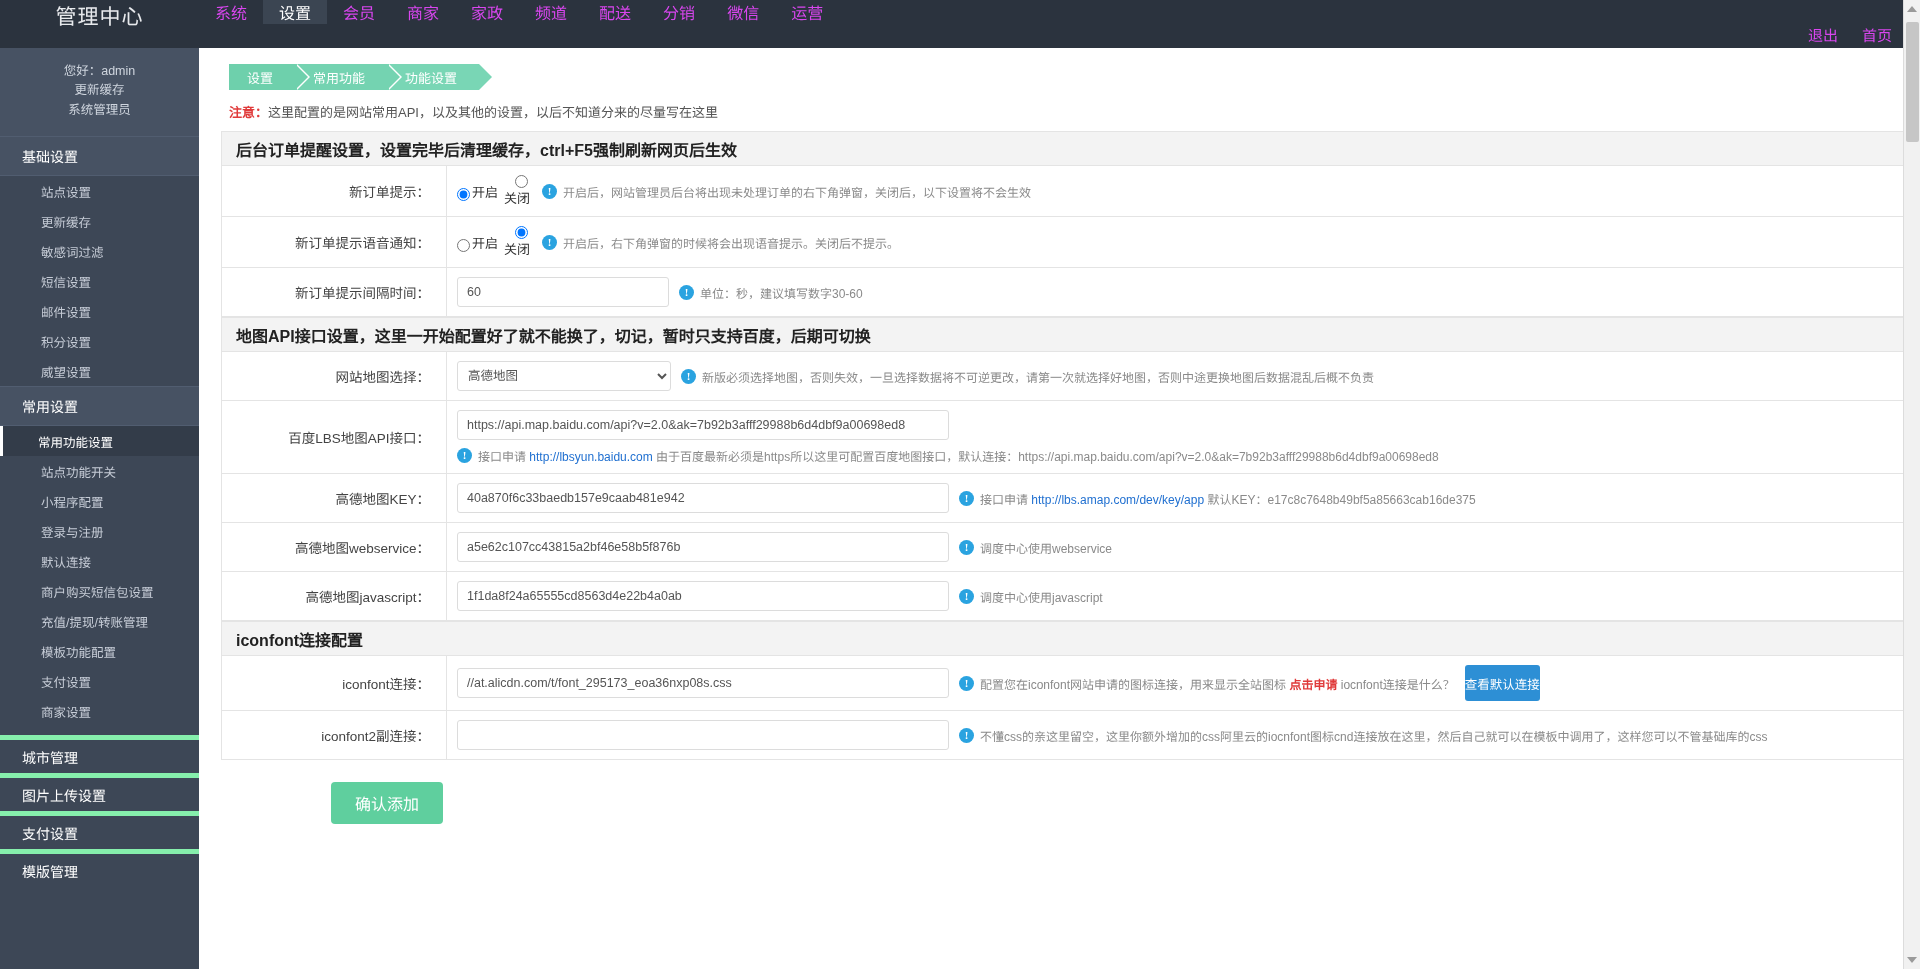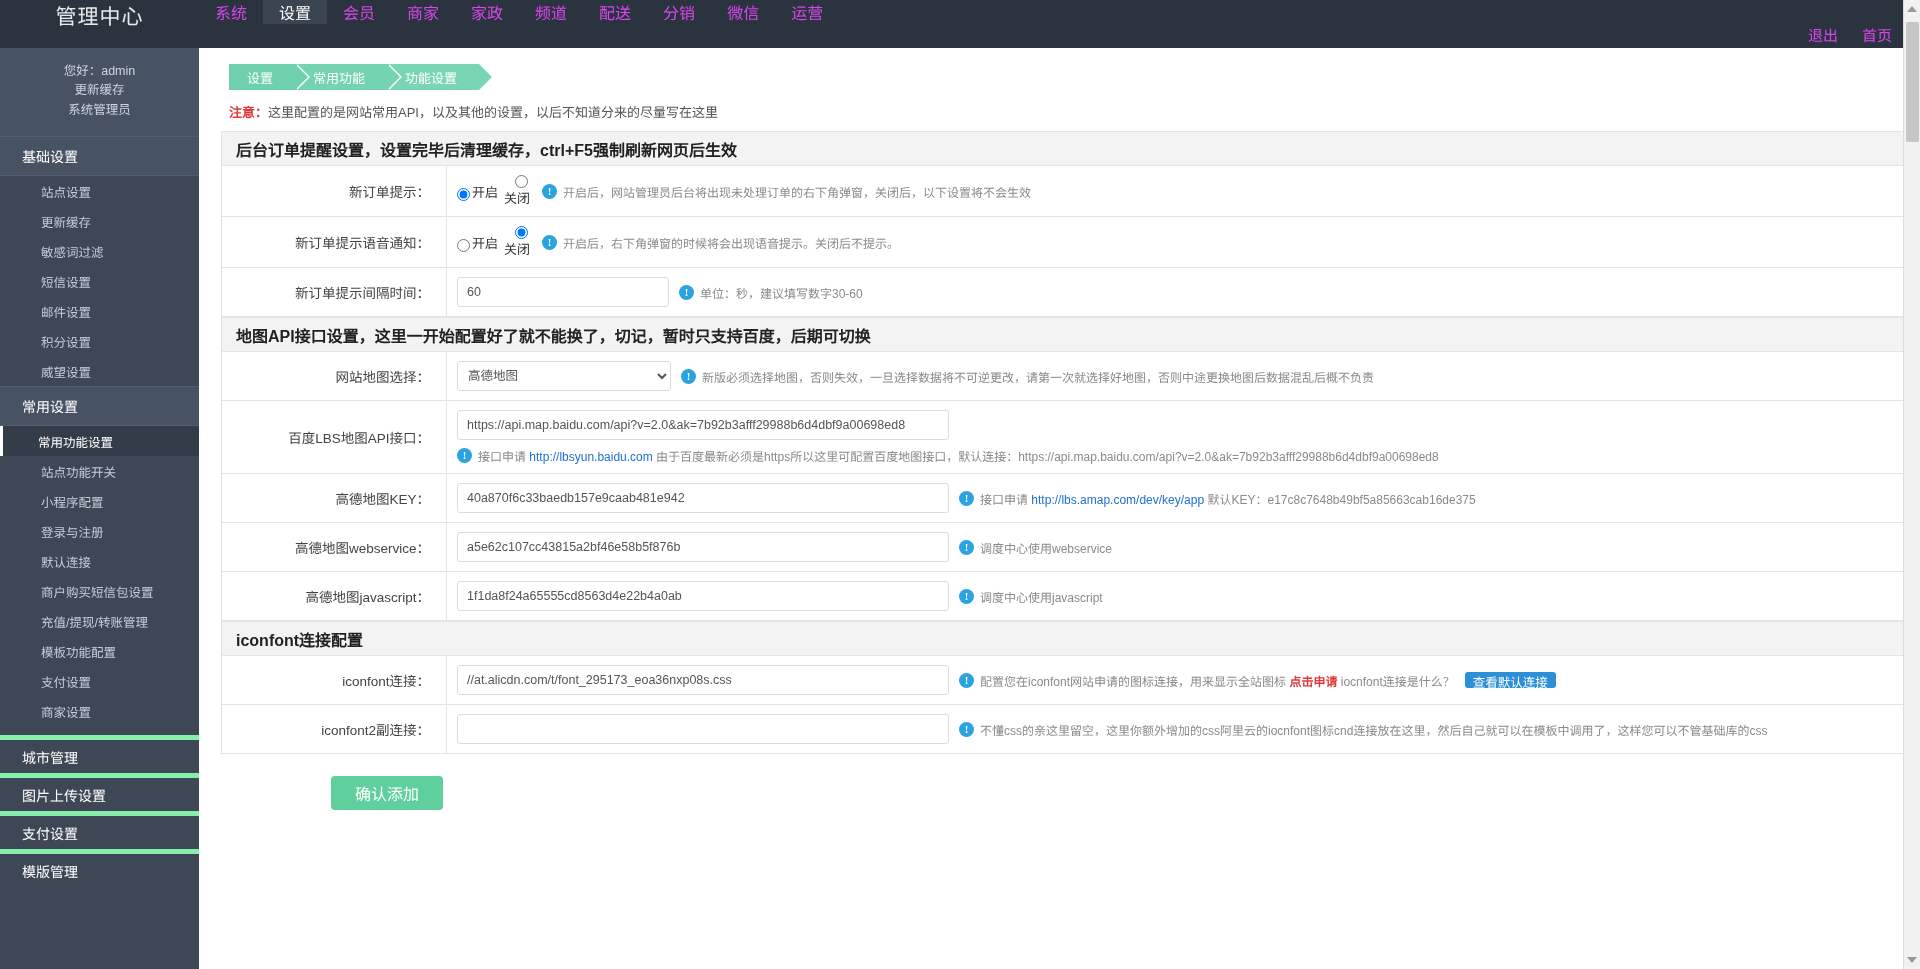--- a/index.html
+++ b/index.html
@@ -249,35 +249,35 @@
     display: flex; align-items: center;
     margin-top: 7px;
   }
   .sub-hint-row .iicon { margin-left: 0; }
 
   .btn-blue {
     background: #2d8fd5;
     color: #fff;
     border: none;
     border-radius: 3px;
-    height: 16px;
-    padding: 0 8px;
+    height: 36px;
+    padding: 0 0;
     font-size: 12.5px;
     cursor: pointer;
     margin-left: 10px;
     white-space: nowrap;
     font-family: "Liberation Sans", sans-serif;
   }
   .btn-submit {
     margin: 22px 0 0 110px;
     background: #5fcf9e;
     border: none;
     border-radius: 4px;
     color: #ffffff;
-    width: 112px; height: 34px;
+    width: 112px; height: 42px;
     font-size: 16px;
     cursor: pointer;
     font-family: "Liberation Sans", sans-serif;
   }
 
   
   .vscroll {
     position: absolute; top: 0; right: 0;
     width: 17px; height: 969px;
     background: #f1f1f1;

